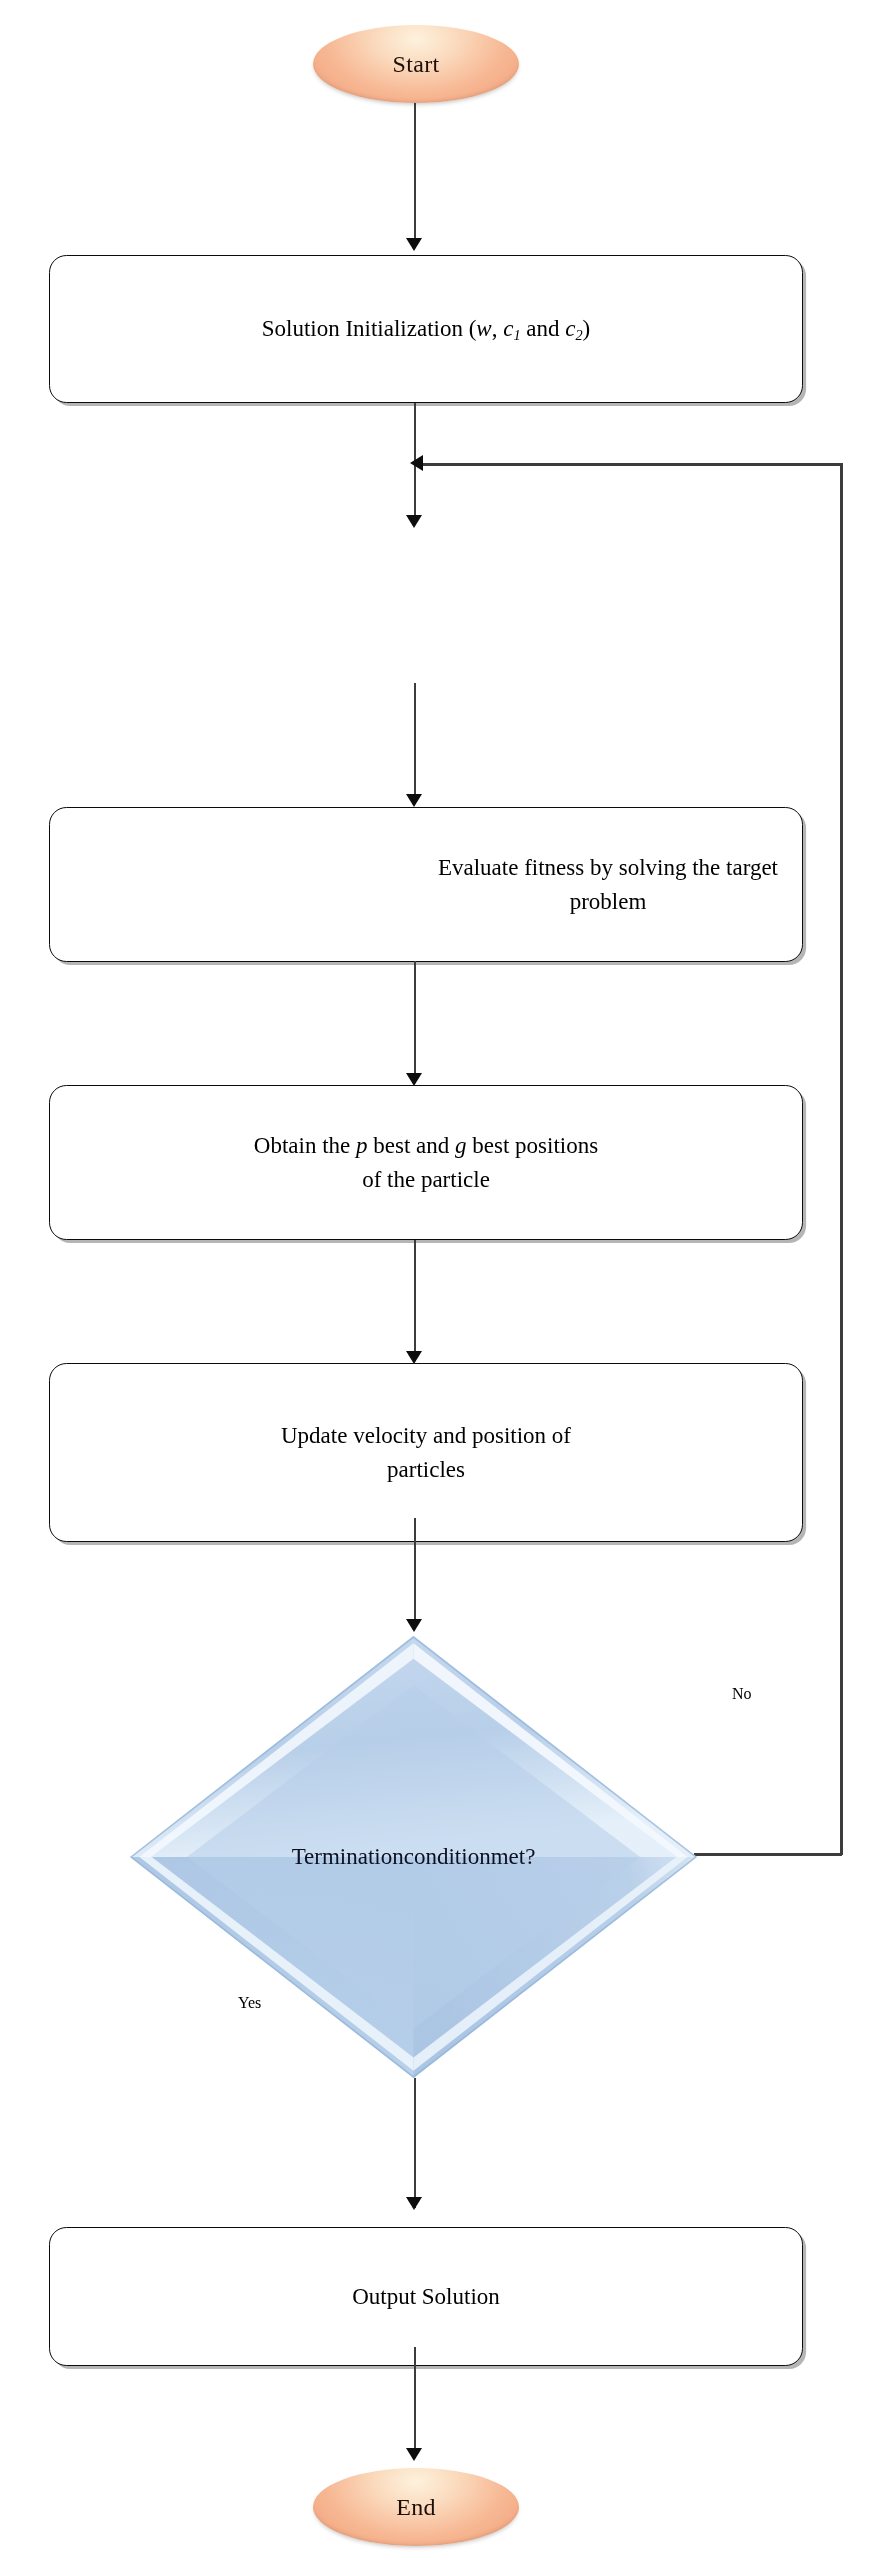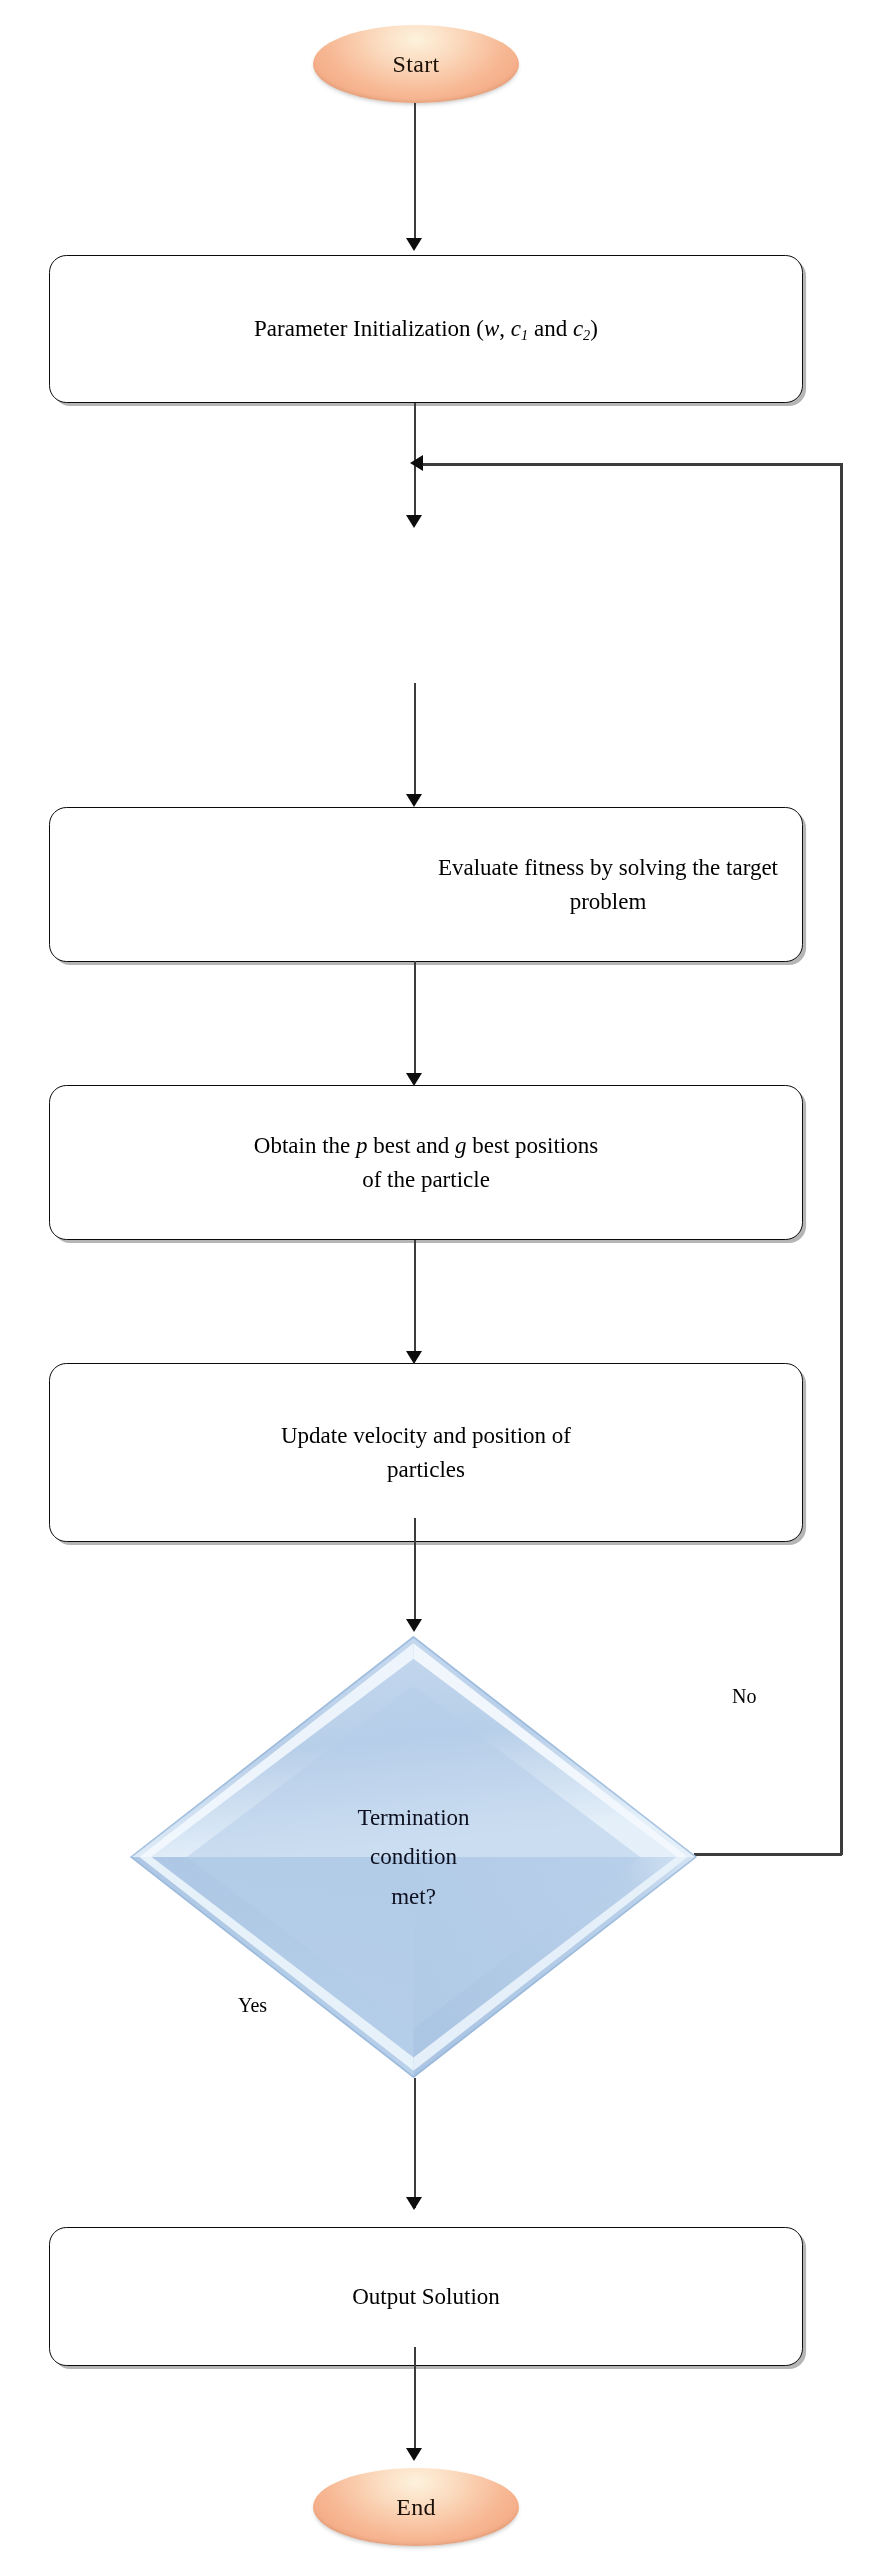--- a/index.html
+++ b/index.html
@@ -71,21 +71,21 @@
   .diamond-wrap svg {
     position: absolute;
     left: 0; top: 0;
     display: block;
   }
   .diamond-label {
     position: absolute;
     left: 0; top: 0;
     width: 100%; height: 100%;
     display: flex;
-    flex-direction: column;
+    flex-direction: row;
     align-items: center;
     justify-content: center;
     text-align: center;
     color: #0d1020;
     font-size: 23px;
     line-height: 1.72;
     pointer-events: none;
   }
 
   
@@ -111,38 +111,38 @@
     width: 0; height: 0;
     border-top: 8.8px solid transparent;
     border-bottom: 8.8px solid transparent;
     border-right: 13.4px solid #0d0d0d;
   }
 
   
   .branch-label {
     position: absolute;
     color: #000000;
-    font-size: 20px;
+    font-size: 16px;
     white-space: nowrap;
   }
 </style>
 </head>
 <body>
 
 <div id="canvas">
 
   <div class="oval" style="left:313px; top:25px; width:206px; height:78px;">
     <span>Start</span>
   </div>
 
   <div class="vline" style="left:414px; top:103px; width:2.1px; height:142px;"></div>
   <div class="arrow-down" style="left:406px; top:238px;"></div>
 
   <div class="proc" style="left:49px; top:255px; width:754px; height:148px;">
-    <span class="txt"><span>Parameter Initialization (</span><i>w</i><span>, </span><i>c</i><sub>1</sub><span> and </span><i>c</i><sub>2</sub><span>)</span></span>
+    <span class="txt"><span>Solution Initialization (</span><i>w</i><span>, </span><i>c</i><sub>1</sub><span> and </span><i>c</i><sub>2</sub><span>)</span></span>
   </div>
 
   <div class="vline" style="left:414px; top:403px; width:2.1px; height:122px;"></div>
   <div class="arrow-down" style="left:406px; top:515px;"></div>
 
   <div class="hline" style="left:422px; top:463px; width:419px; height:2.6px;"></div>
   <div class="arrow-left" style="left:410px; top:455px;"></div>
 
   <div class="vline" style="left:840px; top:463px; width:2.6px; height:1392px;"></div>
 

